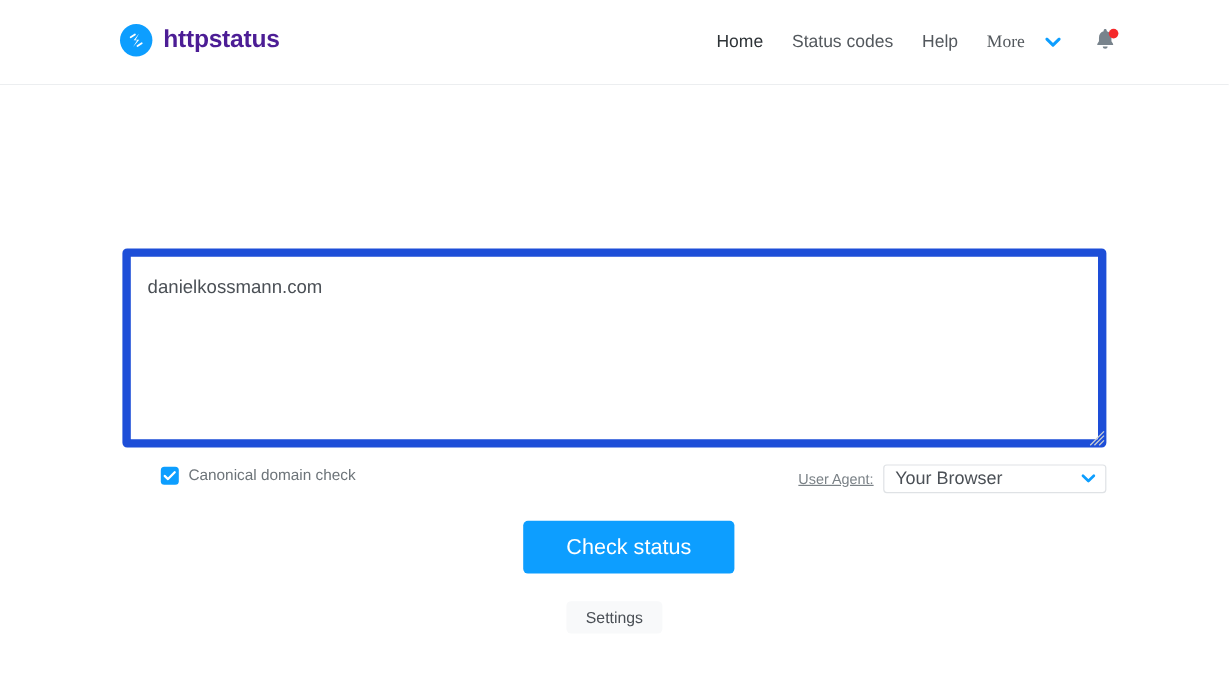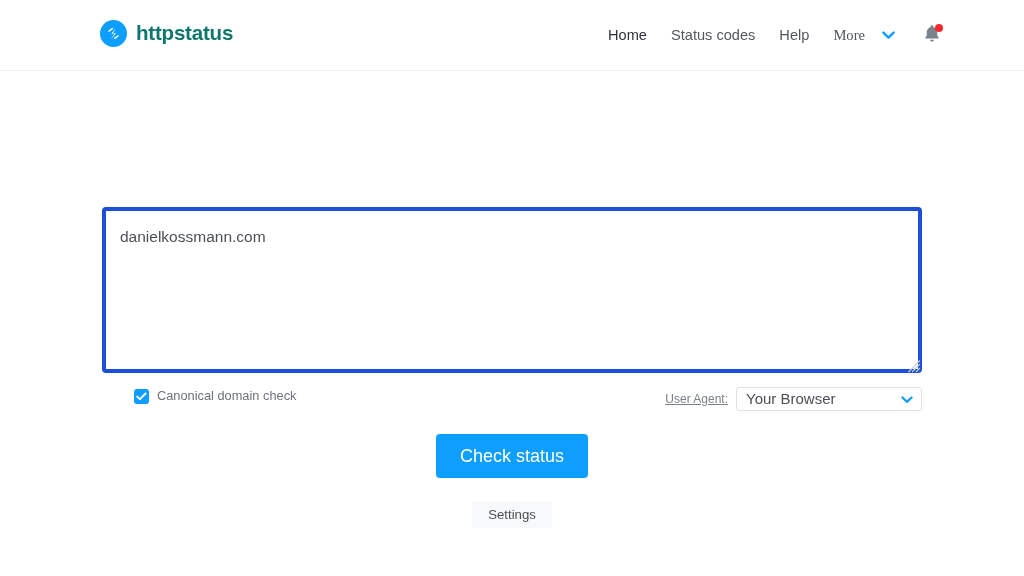--- a/index.html
+++ b/index.html
@@ -38,28 +38,28 @@
     background: #0d9eff;
     display: flex;
     align-items: center;
     justify-content: center;
     flex: 0 0 auto;
   }
   .brand-mark svg { display: block; }
   .brand-name {
     font-size: 20.5px;
     font-weight: bold;
-    color: #0f766e;
+    color: #4c1d95;
     letter-spacing: -0.2px;
     line-height: 1;
   }
 
   .main-nav {
     position: absolute;
-    right: 81px;
+    right: 92px;
     top: 24px;
     display: flex;
     align-items: flex-start;
     gap: 0;
   }
   .nav-link {
     font-size: 14.6px;
     color: #53585d;
     text-decoration: none;
     padding: 0 12px;
@@ -101,21 +101,21 @@
     height: 505px;
     background: #ffffff;
   }
 
   .url-textarea {
     position: absolute;
     left: 102px;
     top: 136px;
     width: 820px;
     height: 166px;
-    border: 4px solid #1d4ed8;
+    border: 7px solid #1d4ed8;
     border-radius: 4px;
     background: #ffffff;
     font-family: "Liberation Sans", sans-serif;
     font-size: 15.5px;
     color: #4b5056;
     padding: 14px 14px;
     line-height: 1.5;
     resize: none;
     outline: none;
   }
@@ -194,21 +194,21 @@
     position: absolute;
     right: 8px; top: 50%;
     transform: translateY(-50%);
     display: block;
   }
 
   .check-status-btn {
     position: absolute;
     left: 436px;
     top: 363px;
-    width: 152px;
+    width: 176px;
     height: 44px;
     background: #0d9eff;
     border: none;
     border-radius: 4px;
     color: #ffffff;
     font-family: "Liberation Sans", sans-serif;
     font-size: 18px;
     cursor: pointer;
     line-height: 44px;
     padding: 0;

